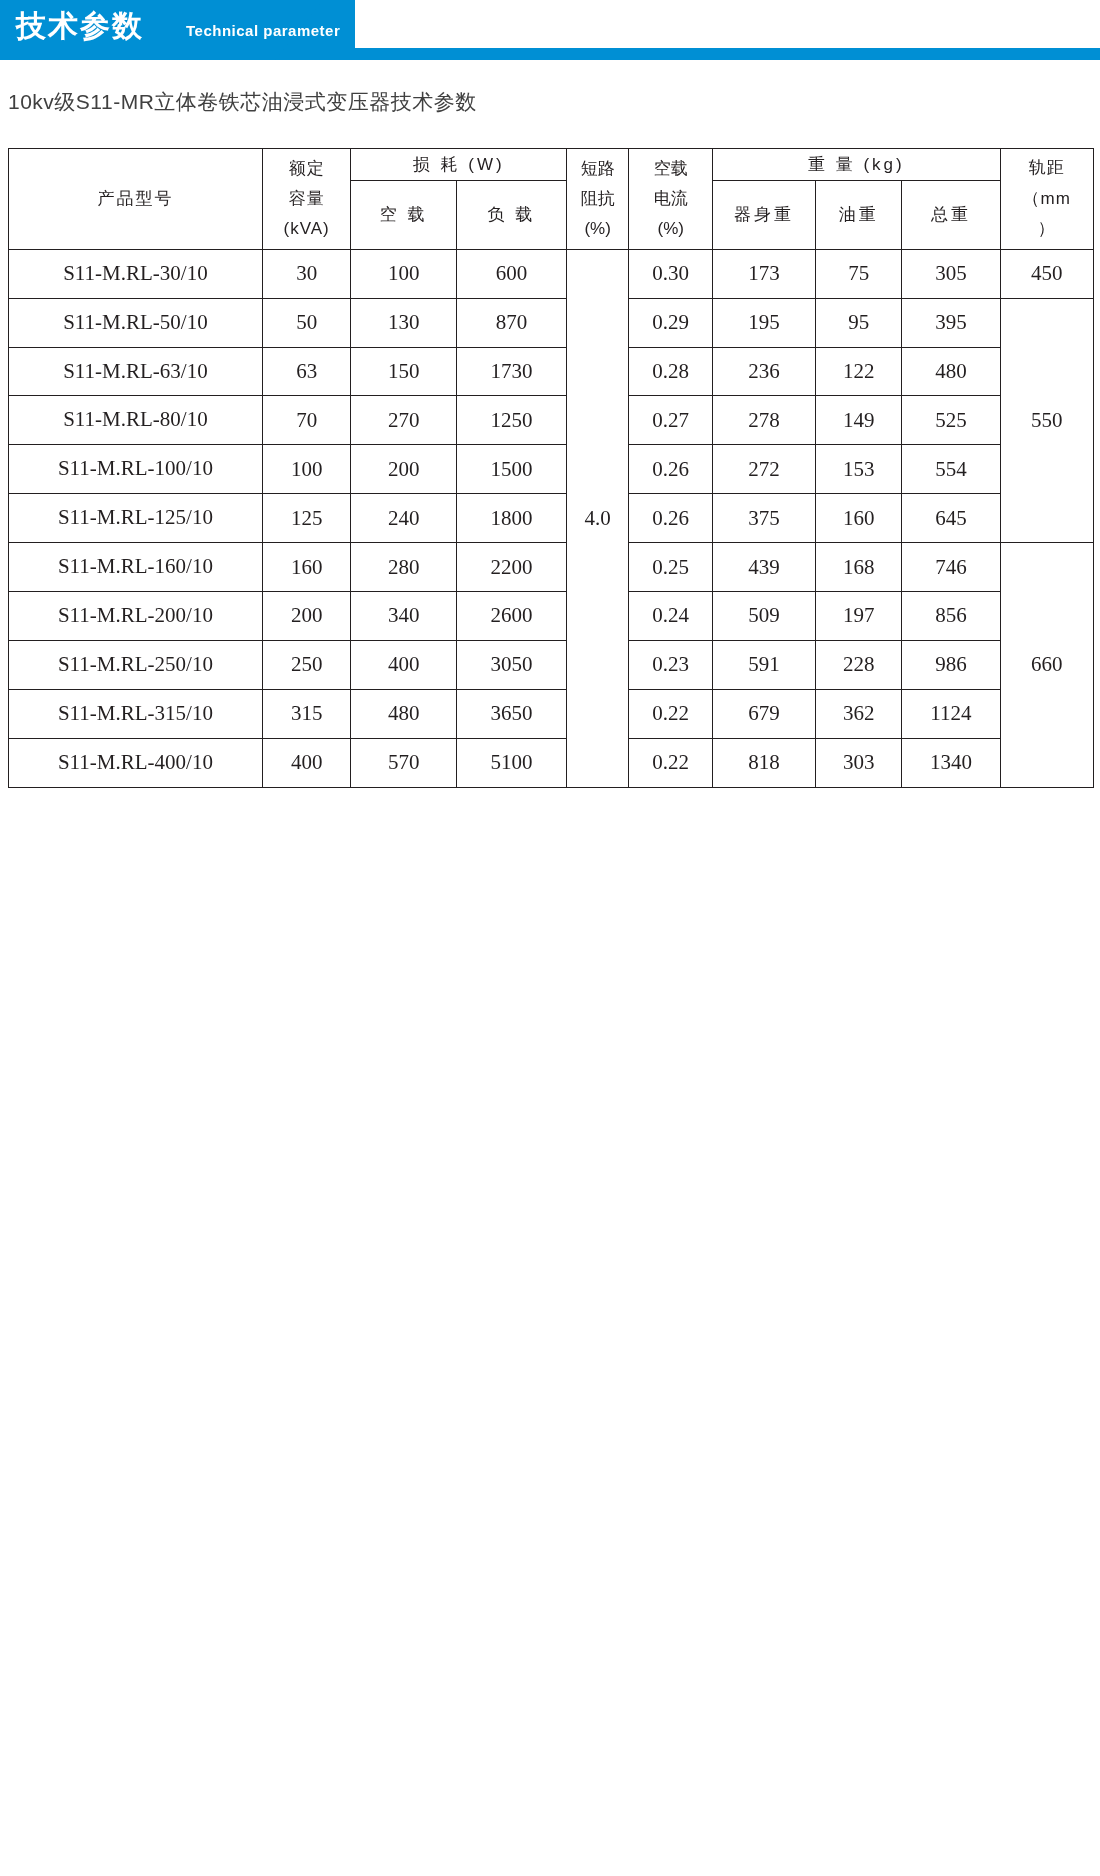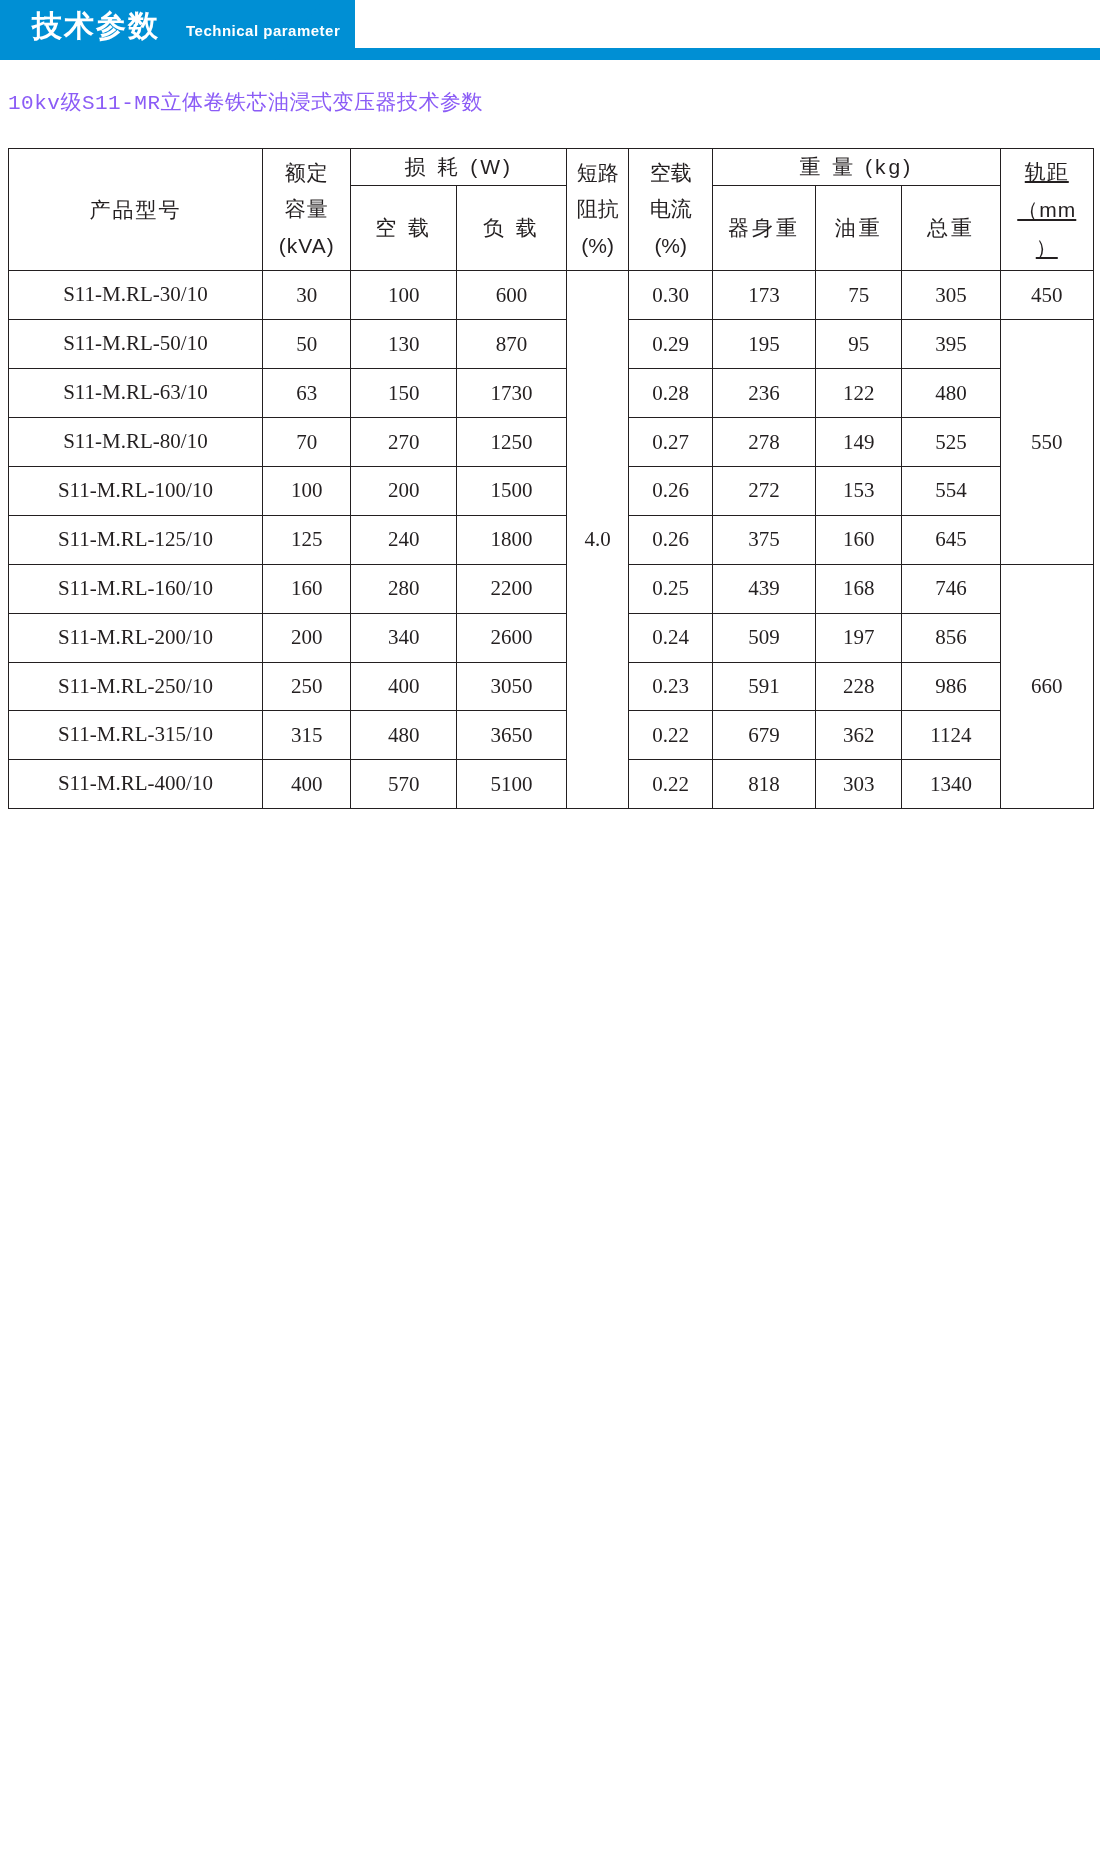--- a/index.html
+++ b/index.html
@@ -58,21 +58,21 @@
   .banner-blueline {
     position: absolute;
     left: 322px;
     top: 48px;
     width: 778px;
     height: 12px;
     background: #008fd4;
   }
   .banner-title-cn {
     position: absolute;
-    left: 32px;
+    left: 16px;
     top: 8px;
     font-size: 30px;
     font-weight: bold;
     color: #ffffff;
     letter-spacing: 2px;
     line-height: 36px;
   }
   .banner-title-en {
     position: absolute;
     left: 186px;
@@ -80,23 +80,22 @@
     font-size: 15px;
     font-weight: bold;
     color: #ffffff;
     letter-spacing: 0.5px;
   }
 
   
   .doc-heading {
     margin: 28px 4px 0 8px;
     font-size: 21px;
-    color: #8b5cf6;
+    color: #404040;
     letter-spacing: 0.5px;
-    font-family: Liberation Mono, monospace;
   }
 
   
   .table-wrap {
     margin: 32px 8px 0 8px;
   }
   table.spec {
     border-collapse: collapse;
     width: 1086px;
     table-layout: fixed;
@@ -104,28 +103,28 @@
   table.spec td, table.spec th {
     border: 1px solid #231f20;
     text-align: center;
     vertical-align: middle;
     font-weight: normal;
     font-size: 21px;
     padding: 4px 2px;
     color: #231f20;
   }
   table.spec th {
-    font-size: 21px;
+    font-size: 17px;
   }
   .h-model { font-size: 22px; letter-spacing: 2px; }
   .h-group { font-size: 22px; letter-spacing: 3px; }
   .h-sub   { font-size: 21px; letter-spacing: 3px; }
   .h-stack { font-size: 21px; line-height: 1.75; letter-spacing: 1px; }
   .h-narrow { font-size: 21px; line-height: 1.75; letter-spacing: 0px; margin-top: 44px; }
-  .h-gauge { font-size: 21px; line-height: 1.8; letter-spacing: 1px; text-decoration: underline; }
+  .h-gauge { font-size: 21px; line-height: 1.8; letter-spacing: 1px; }
 
   td.model {
     text-align: left;
     padding-left: 6px;
     font-family: "Liberation Serif", serif;
     font-size: 22px;
     line-height: 1.9;
     letter-spacing: 0px;
   }
   td.num {

